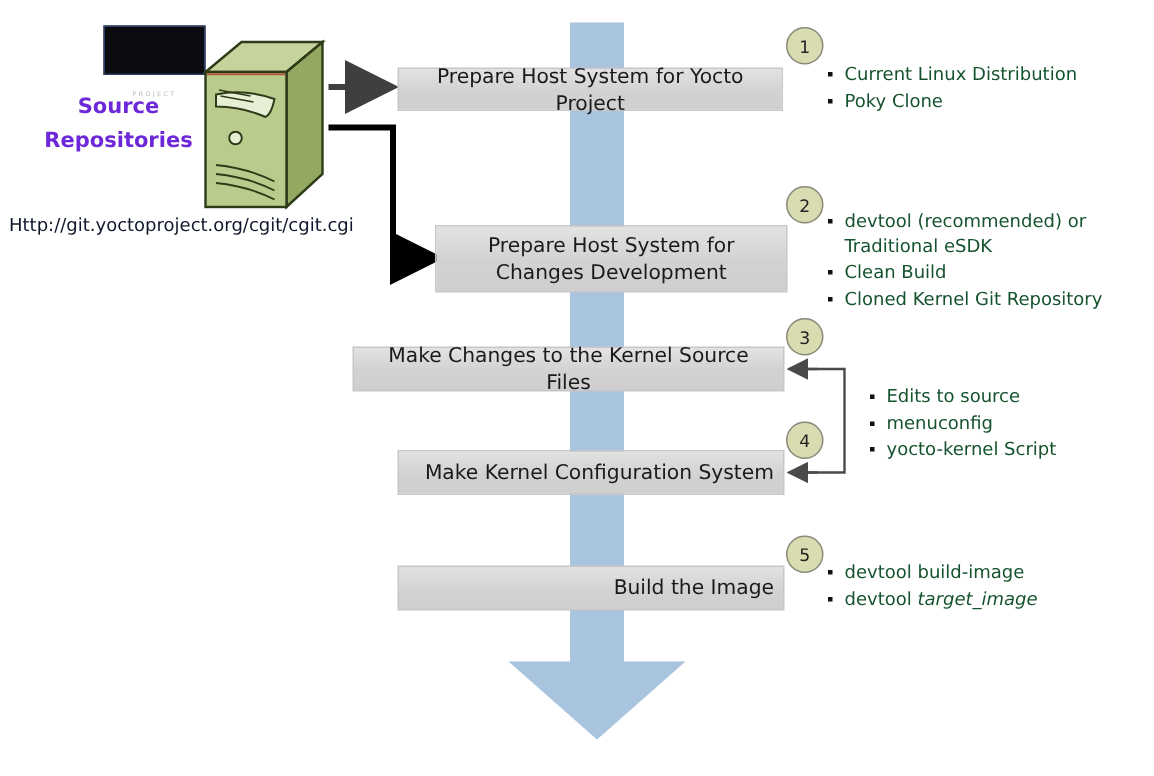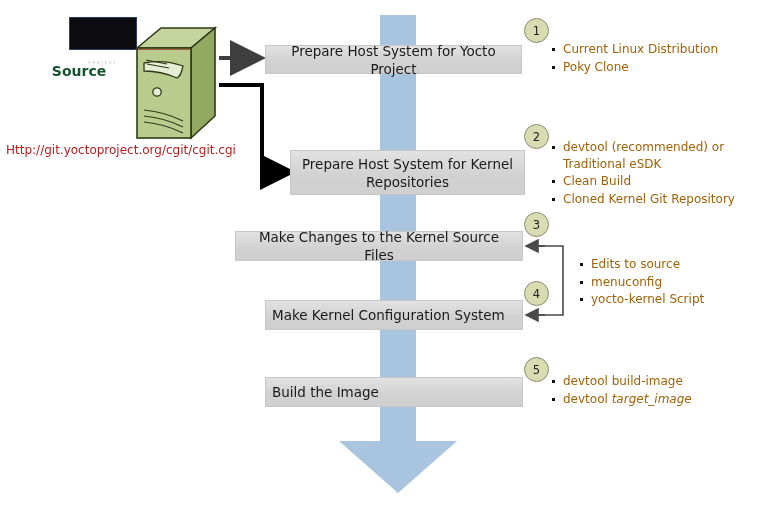--- a/index.html
+++ b/index.html
@@ -39,21 +39,21 @@
   }
 
   
   .pbox {
     position: absolute;
     background: linear-gradient(to bottom, #e2e2e2 0%, #d2d2d2 55%, #cfcfcf 100%);
     border: 1px solid #c7c7c7;
     box-sizing: border-box;
     display: flex;
     align-items: center;
-    justify-content: flex-start;
+    justify-content: flex-end;
     text-align: center;
     color: #1a1a1a;
     font-size: 13.5px;
     line-height: 18px;
     padding: 2px 6px;
   }
 
   
   .numcircle {
     position: absolute;
@@ -68,21 +68,21 @@
     justify-content: center;
     font-size: 11.5px;
     color: #222;
   }
 
   
   .bullets {
     position: absolute;
     font-size: 12px;
     line-height: 16.5px;
-    color: #a16207;
+    color: #14532d;
     width: 215px;
   }
   .bullets .bl {
     position: relative;
     padding-left: 13px;
     margin-bottom: 1px;
   }
   .bullets .bl::before {
     content: "";
     position: absolute;
@@ -128,28 +128,28 @@
 
   .src-label {
     position: absolute;
     left: 18px;
     top: 60px;
     width: 122px;
     text-align: center;
     font-weight: bold;
     font-size: 14px;
     line-height: 23px;
-    color: #14532d;
+    color: #6d28d9;
   }
   .src-url {
     position: absolute;
     left: 6px;
     top: 143px;
     font-size: 12px;
-    color: #b91c1c;
+    color: #0f172a;
     white-space: nowrap;
   }
 
   
   .server {
     position: absolute;
     left: 133px;
     top: 26px;
     width: 86px;
     height: 116px;
@@ -173,20 +173,21 @@
   <div class="spine"></div>
   <div class="spine-arrow"></div>
 
   <div class="yocto-logo">
     <span class="yl-main">yocto ·</span>
     <span class="yl-sub">PROJECT</span>
   </div>
 
   <div class="src-label">
     <div>Source</div>
+    <div>Repositories</div>
   </div>
 
   <div class="src-url">Http://git.yoctoproject.org/cgit/cgit.cgi</div>
 
   <svg class="server" viewBox="0 0 86 116">
 
     <polygon points="4,22 28,2 82,2 58,22" fill="#c5d49c" stroke="#2f3a17" stroke-width="1.6"></polygon>
 
     <polygon points="58,22 82,2 82,90 58,112" fill="#93a861" stroke="#2f3a17" stroke-width="1.6"></polygon>
 
@@ -233,21 +234,21 @@
   </div>
   <div class="numcircle" style="left:524px; top:18px;">
     <span>1</span>
   </div>
   <div class="bullets" style="left:550px; top:41px;">
     <div class="bl">Current Linux Distribution</div>
     <div class="bl">Poky Clone</div>
   </div>
 
   <div class="pbox" style="left:290px; top:150px; width:235px; height:45px;">
-    <span>Prepare Host System for Kernel Repositories</span>
+    <span>Prepare Host System for Changes Development</span>
   </div>
   <div class="numcircle" style="left:524px; top:124px;">
     <span>2</span>
   </div>
   <div class="bullets" style="left:550px; top:139px;">
     <div class="bl">devtool (recommended) or Traditional eSDK</div>
     <div class="bl">Clean Build</div>
     <div class="bl">Cloned Kernel Git Repository</div>
   </div>
 

